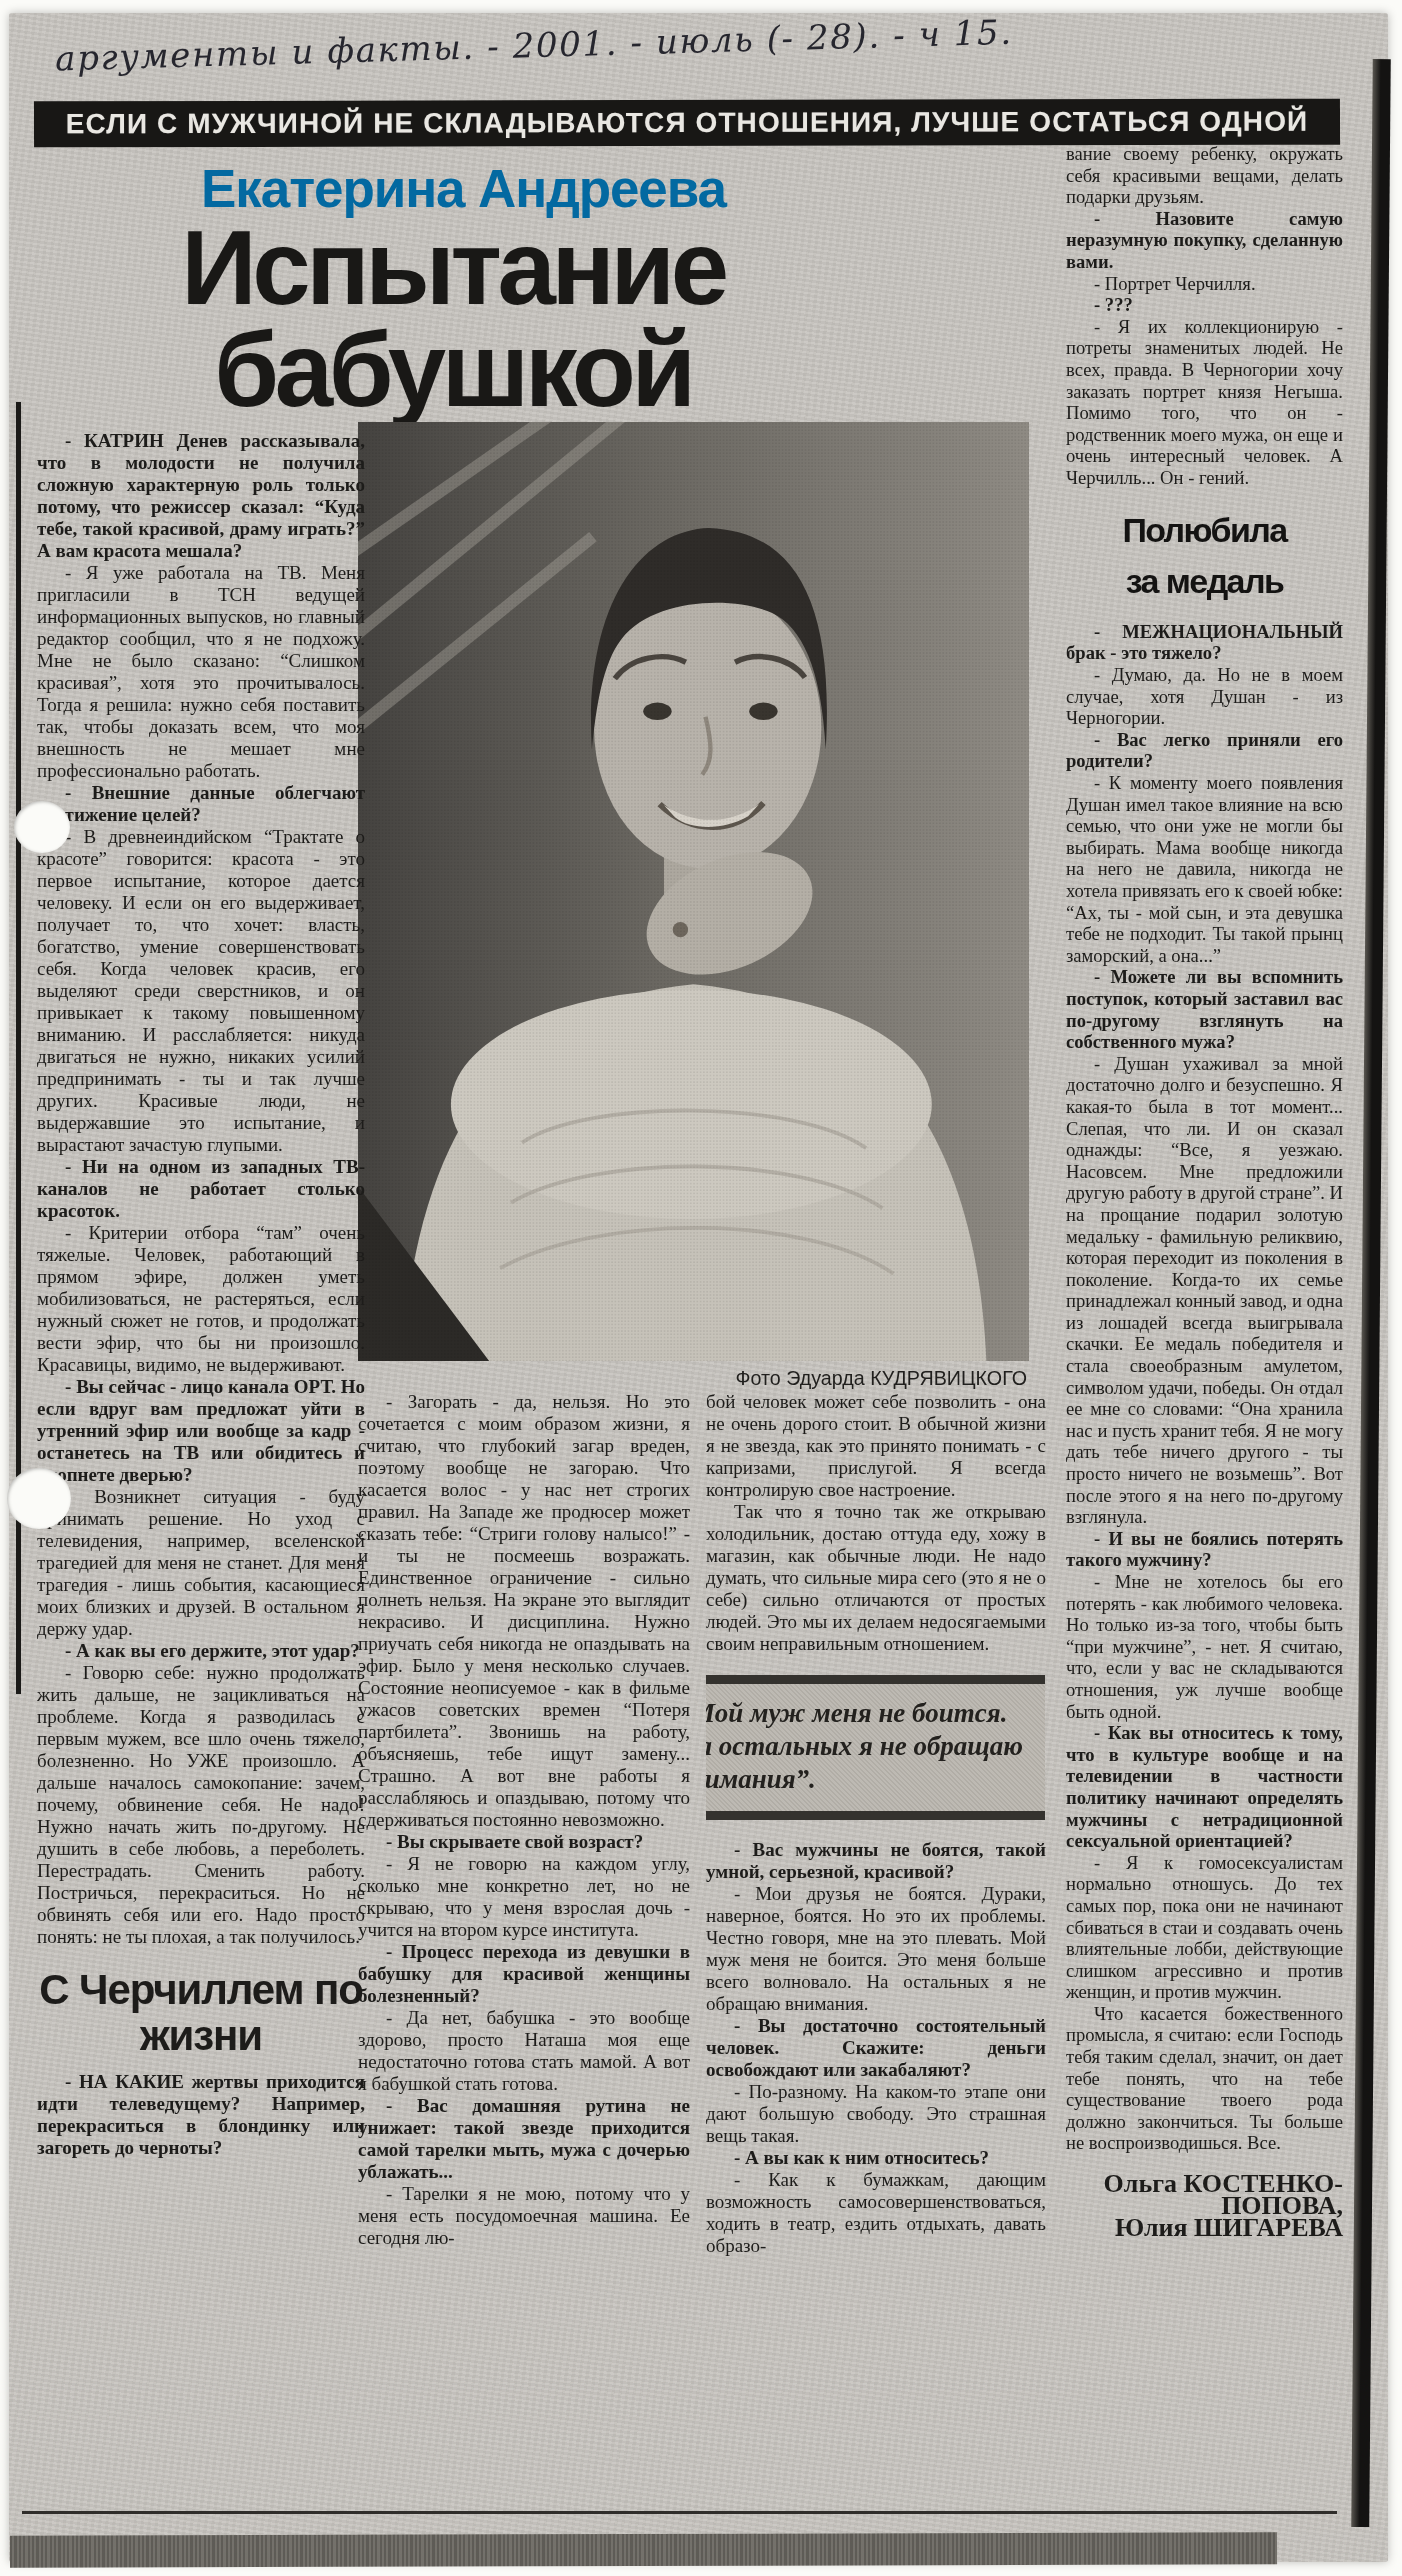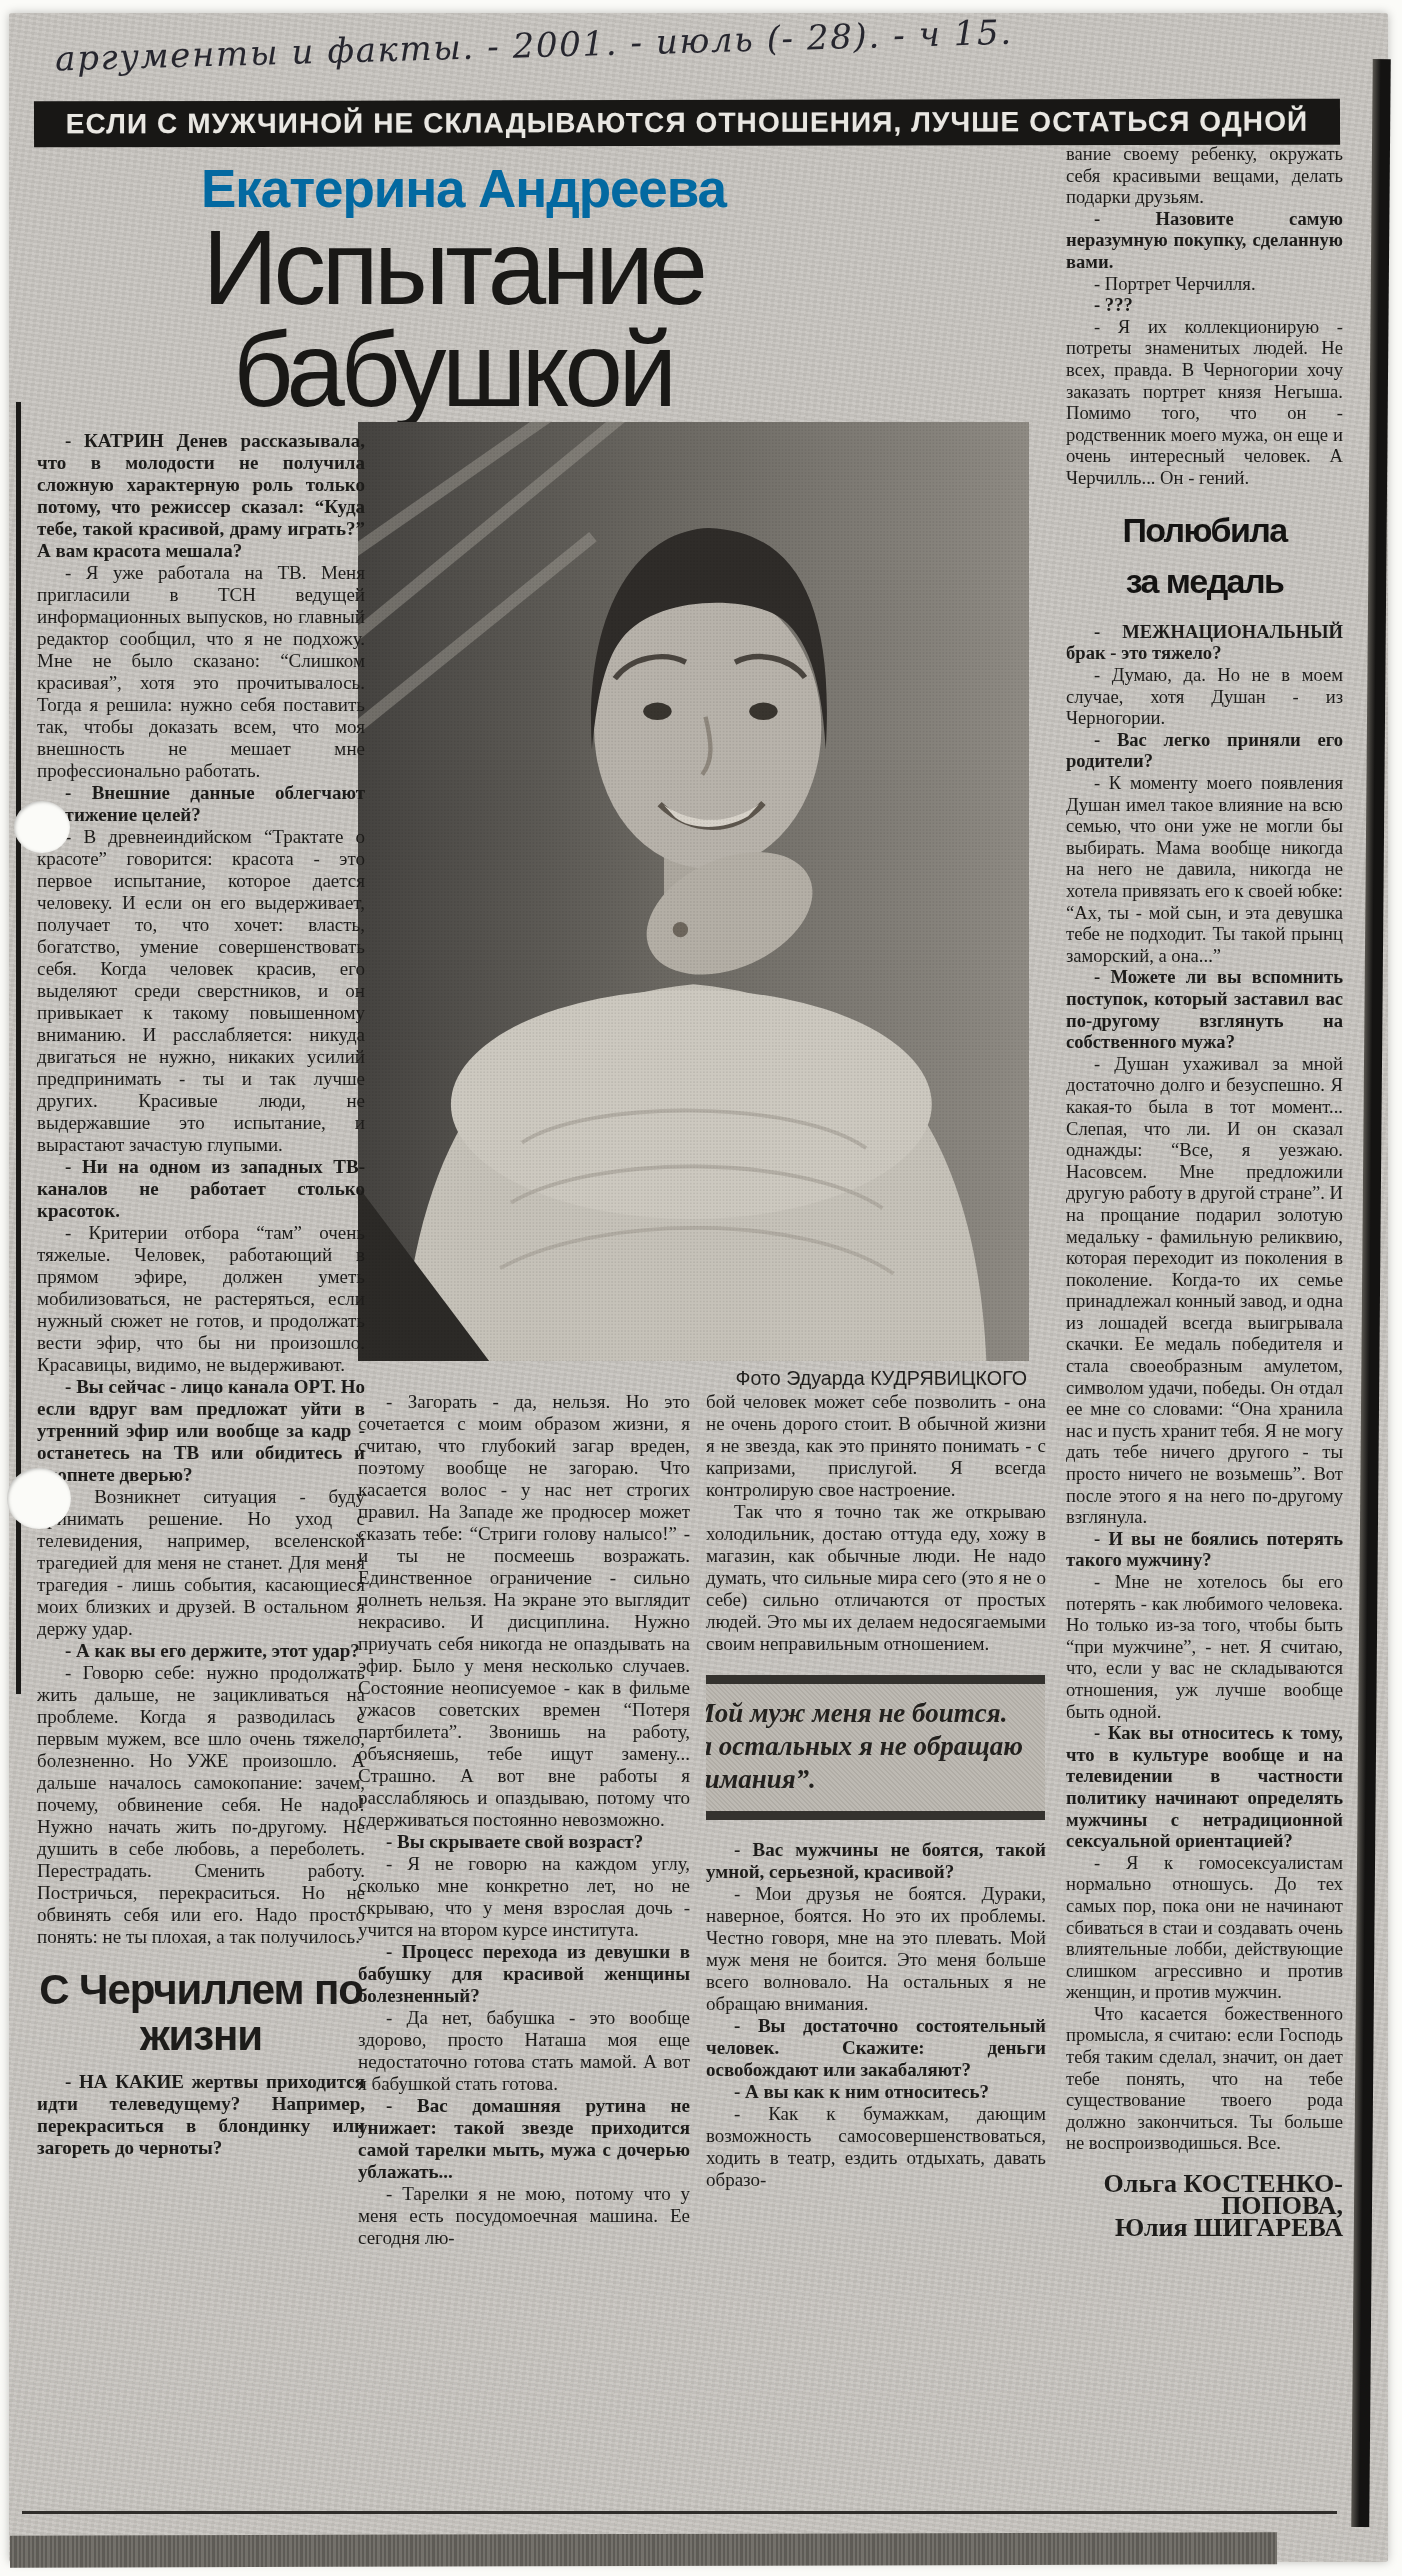--- a/index.html
+++ b/index.html
@@ -33,21 +33,21 @@
     transform:rotate(-.12deg);
     text-shadow:0 0 1.1px rgba(255,255,255,.25);
   }
   .kicker{
     position:absolute;left:76px;top:158px;width:775px;
     font-family:"Liberation Sans", sans-serif;font-weight:bold;
     font-size:53px;color:#0369a1;text-align:center;letter-spacing:-1.1px;
   }
   .title{
     position:absolute;left:27px;top:217px;width:852px;
-    font-family:"Liberation Sans", sans-serif;font-weight:normal;
+    font-family:"Liberation Sans", sans-serif;font-weight:bold;
     font-size:105px;line-height:102px;color:#191816;
     text-align:center;letter-spacing:-4.4px;
   }
   .photo{
     position:absolute;left:358px;top:422px;width:671px;height:939px;
     background:#6e6b66;overflow:hidden;
   }
   .photo svg{display:block;width:100%;height:100%;}
   .caption{
     position:absolute;left:356px;top:1367px;width:671px;
@@ -190,20 +190,21 @@
 <div class="col col3">
   <div>
       <p class="para cont">бой человек может себе позволить - она не очень дорого стоит. В обычной жизни я не звезда, как это принято понимать - с капризами, прислугой. Я всегда контролирую свое настроение.</p>
       <p class="para a">Так что я точно так же открываю холодильник, достаю оттуда еду, хожу в магазин, как обычные люди. Не надо думать, что сильные мира сего (это я не о себе) сильно отличаются от простых людей. Это мы их делаем недосягаемыми своим неправильным отношением.</p>
     </div>
   <div class="pullquote">“Мой муж меня не боится. На остальных я не обращаю внимания”.</div>
   <div>
       <p class="para q">- Вас мужчины не боятся, такой умной, серьезной, красивой?</p>
       <p class="para a">- Мои друзья не боятся. Дураки, наверное, боятся. Но это их проблемы. Честно говоря, мне на это плевать. Мой муж меня не боится. Это меня больше всего волновало. На остальных я не обращаю внимания.</p>
       <p class="para q">- Вы достаточно состоятельный человек. Скажите: деньги освобождают или закабаляют?</p>
+      <p class="para a">- По-разному. На каком-то этапе они дают большую свободу. Это страшная вещь такая.</p>
       <p class="para q">- А вы как к ним относитесь?</p>
       <p class="para a">- Как к бумажкам, дающим возможность самосовершенствоваться, ходить в театр, ездить отдыхать, давать образо-</p>
     </div>
 </div>
 
 <div class="col col4">
   <div>
       <p class="para cont">вание своему ребенку, окружать себя красивыми вещами, делать подарки друзьям.</p>
       <p class="para q">- Назовите самую неразумную покупку, сделанную вами.</p>
       <p class="para a">- Портрет Черчилля.</p>

